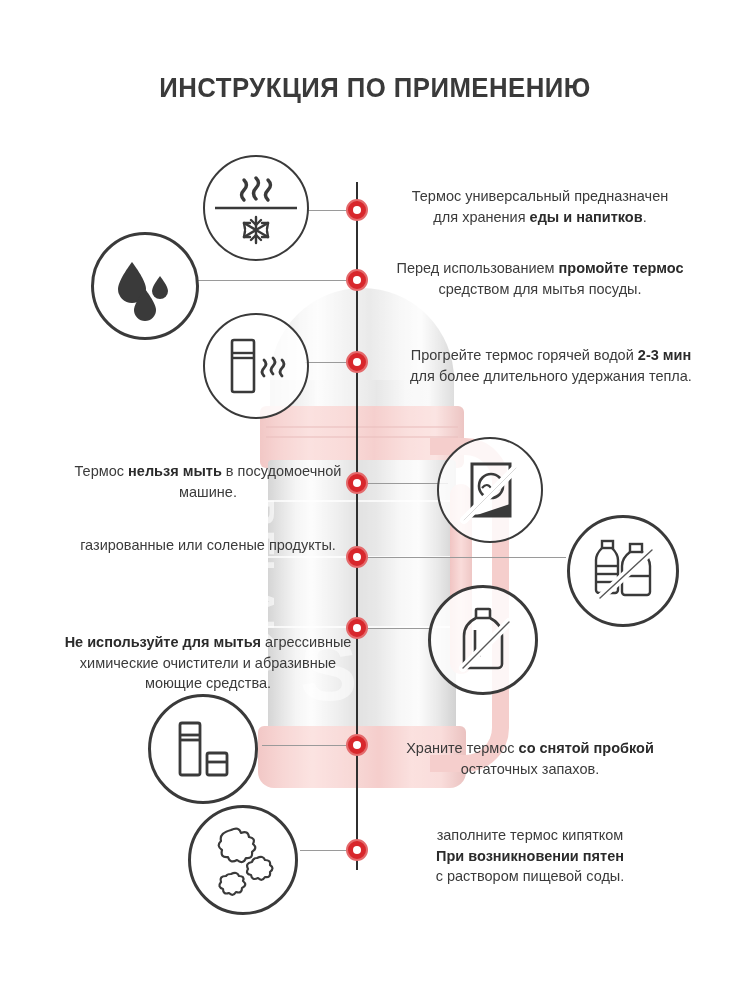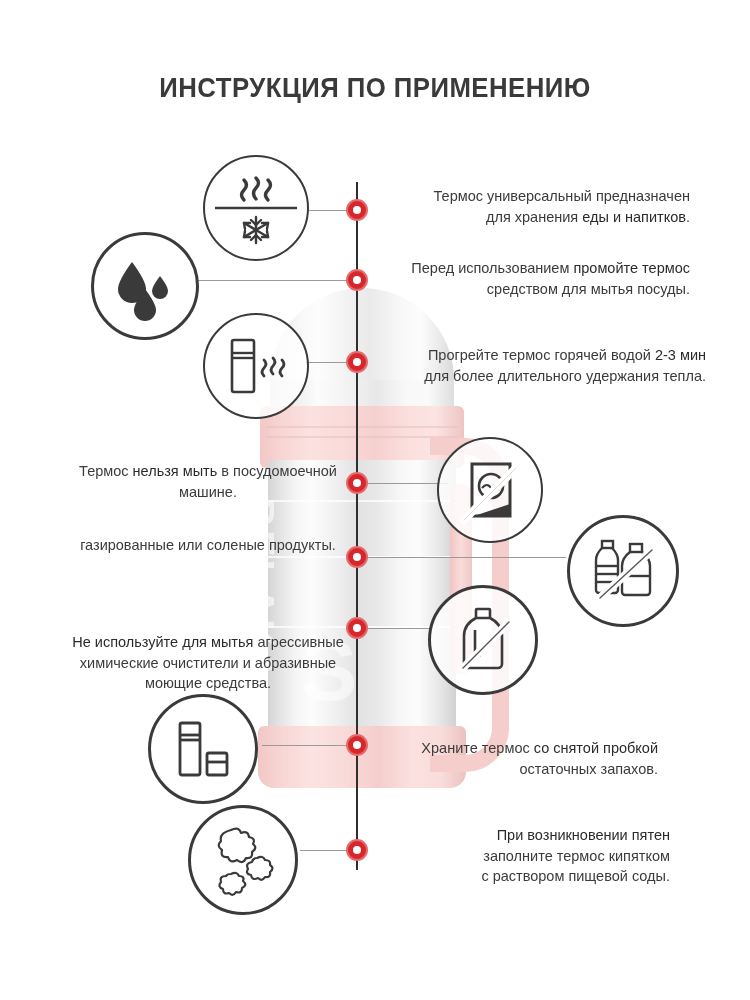--- a/index.html
+++ b/index.html
@@ -106,22 +106,22 @@
     border:3px solid #3a3a3a;background:#ffffff;
     display:flex;align-items:center;justify-content:center;
   }
   .icon-circle.thin{border-width:2px;}
   .icon-circle.translucent{background:rgba(255,255,255,.82);}
 
   
   .txt{
     position:absolute;font-size:14.5px;line-height:1.42;color:#3b3b3b;
   }
-  .txt b{font-weight:normal;color:#2b2b2b;}
-  .txt.right{text-align:right;}
+  .txt b{font-weight:bold;color:#2b2b2b;}
+  .txt.right{text-align:center;}
   .txt.left{text-align:center;}
 </style>
 </head>
 <body>
 
 <div id="page">
 
   <div class="photo">
     <div class="thermos">
       <div class="th-dome"></div>
@@ -296,24 +296,24 @@
   <div class="txt left" style="left:58px;top:535px;width:300px">
       <div><span>газированные или соленые продукты.</span></div>
     </div>
 
   <div class="txt left" style="left:58px;top:632px;width:300px">
       <div><b>Не используйте для мытья</b><span> агрессивные</span></div>
       <div><span>химические очистители и абразивные</span></div>
       <div><span>моющие средства.</span></div>
     </div>
 
-  <div class="txt right" style="left:378px;top:738px;width:280px">
+  <div class="txt right" style="left:390px;top:738px;width:280px">
       <div><span>Храните термос </span><b>со снятой пробкой</b></div>
       <div><span>остаточных запахов.</span></div>
     </div>
 
   <div class="txt right" style="left:390px;top:825px;width:280px">
+      <div><span>заполните термос кипятком</span></div>
       <div><b>При возникновении пятен</b></div>
-      <div><span>заполните термос кипятком</span></div>
       <div><span>с раствором пищевой соды.</span></div>
     </div>
 
 </div>
 
 </body></html>

